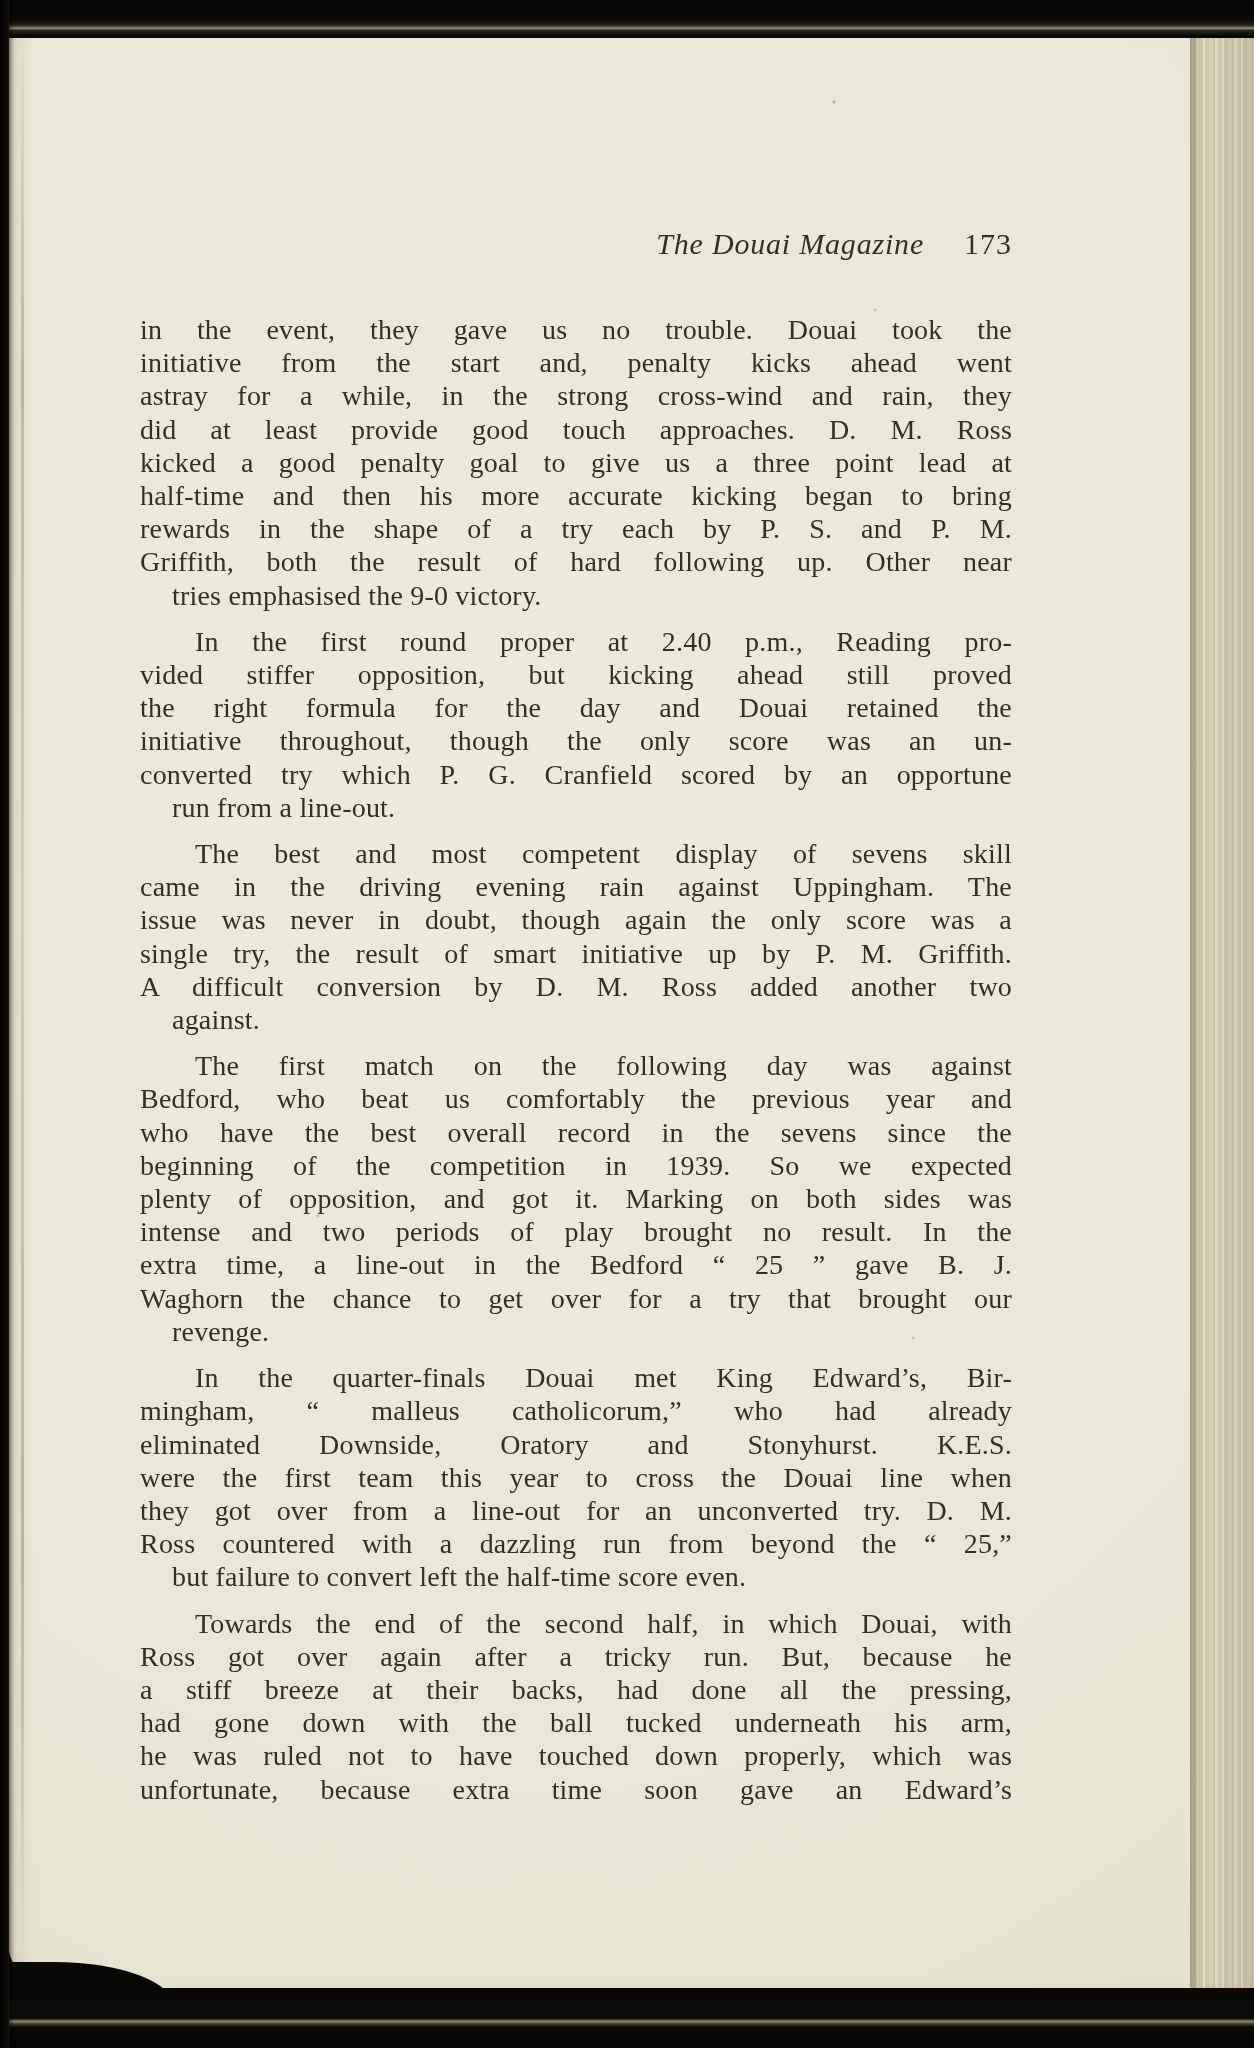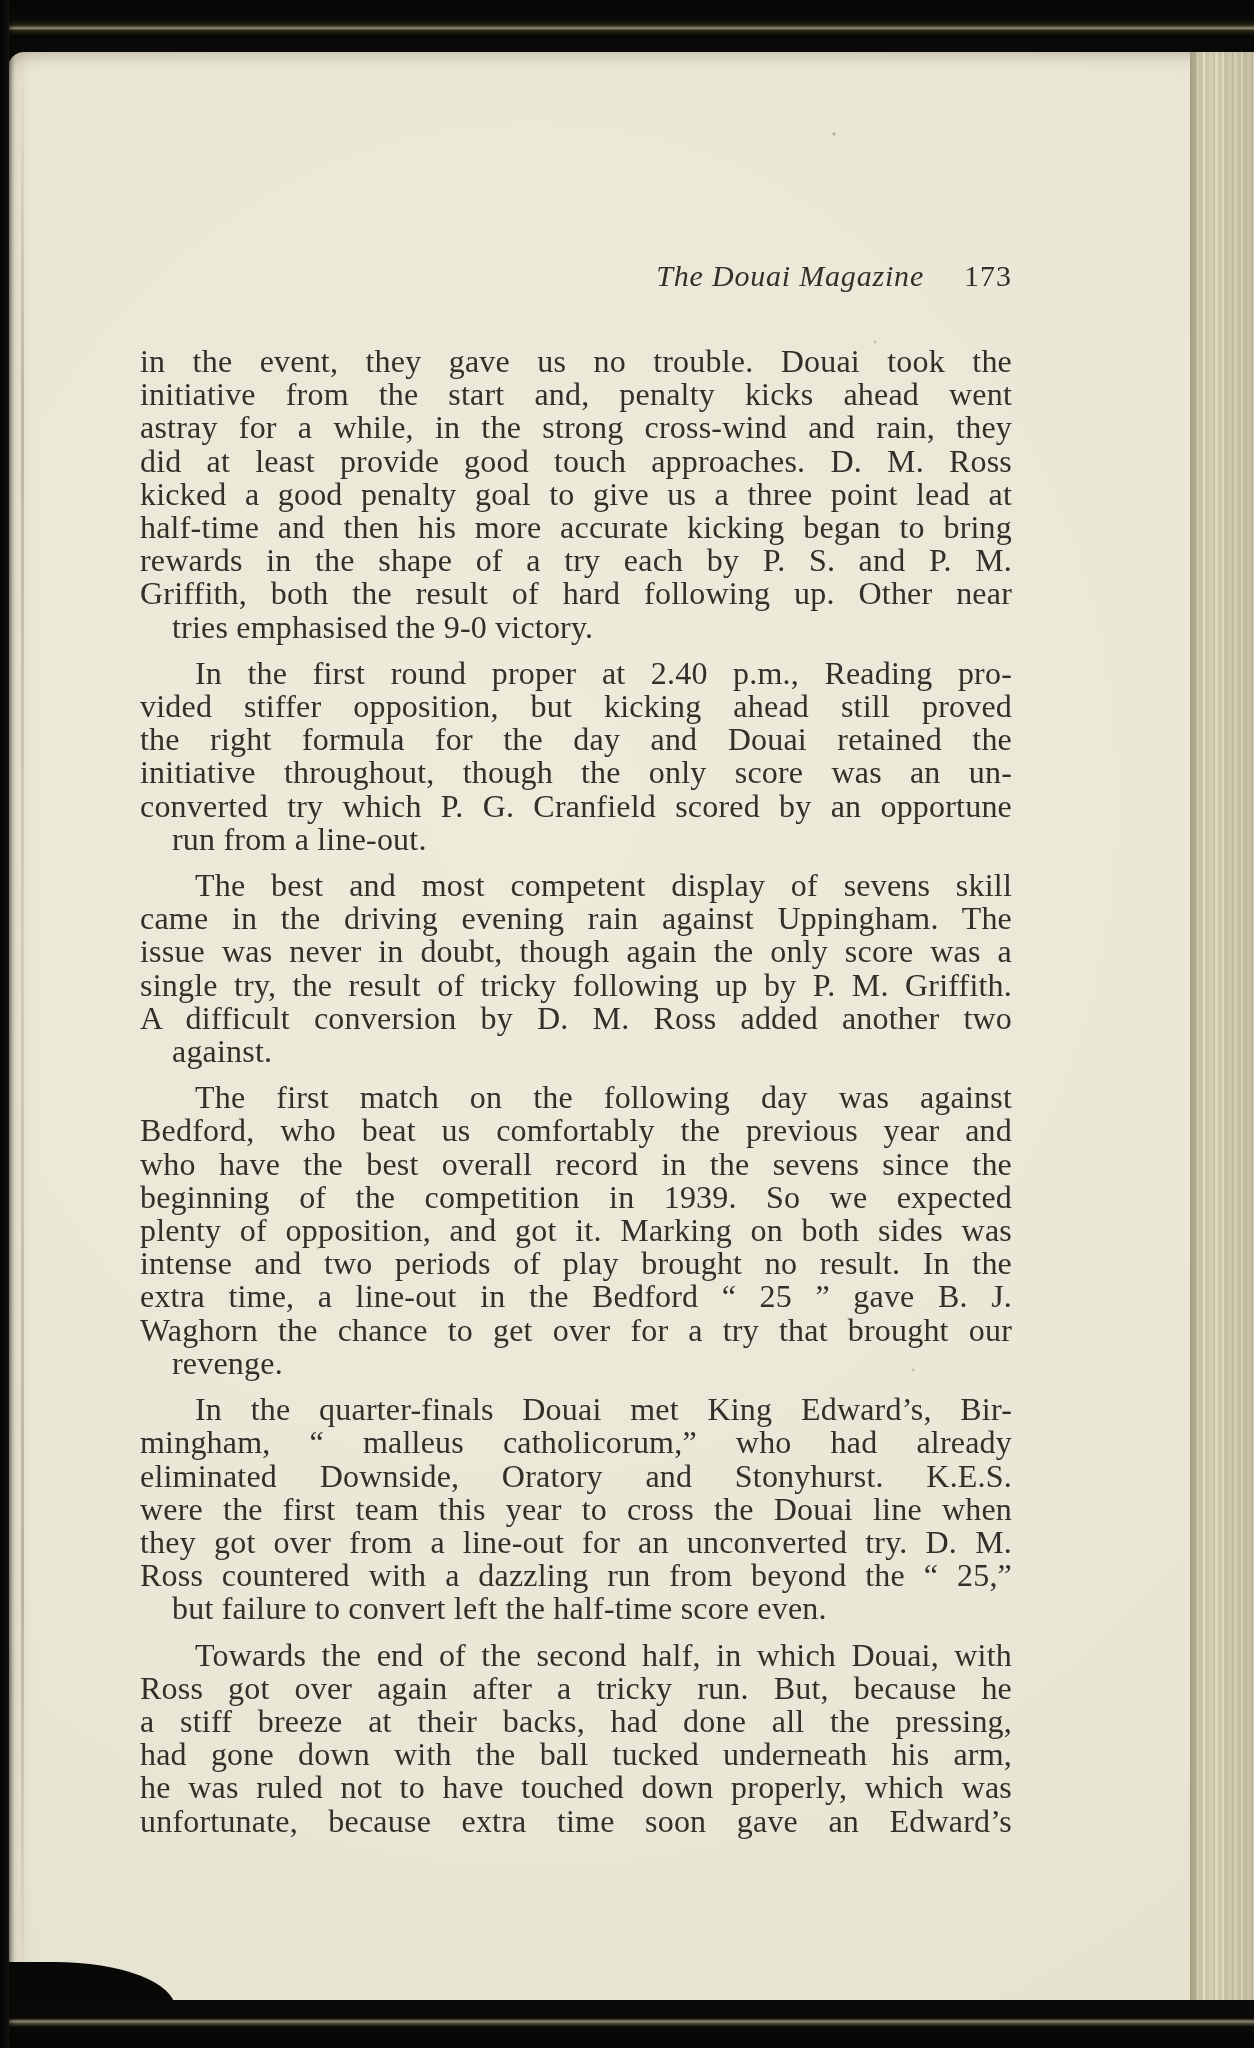--- a/index.html
+++ b/index.html
@@ -30,21 +30,21 @@
     background: #080807;
     border-top-right-radius: 120px 46px;
   }
   .spine-sliver {
     position: absolute; left: 0; top: 0; width: 9px; height: 100%; z-index: 5;
     background: linear-gradient(90deg, #050504 0%, #0c0b09 70%, #181510 100%);
     box-shadow: 2px 0 4px rgba(10,8,4,0.55);
   }
   
   .page {
-    position: absolute; left: 8px; top: 52px; width: 1246px; height: 1968px; z-index: 1;
+    position: absolute; left: 8px; top: 20px; width: 1246px; height: 1968px; z-index: 1;
     background:
       radial-gradient(circle 2px at 826px 82px,  rgba(110,100,70,.45) 0 1px, transparent 2px),
       radial-gradient(circle 2px at 867px 290px, rgba(110,100,70,.30) 0 1px, transparent 2px),
       radial-gradient(circle 2px at 310px 1196px, rgba(110,100,70,.28) 0 1px, transparent 2px),
       radial-gradient(circle 2px at 905px 1318px, rgba(110,100,70,.30) 0 1px, transparent 2px),
       radial-gradient(ellipse 130% 95% at 42% 38%, var(--paper) 0%, #ebe7d6 50%, #e6e2d0 78%, #ded9c4 100%);
     border-top-left-radius: 16px;
     border-bottom-left-radius: 46px;
     box-shadow: inset 16px 0 22px -12px rgba(120,110,80,0.30),
                 inset 0 14px 18px -12px rgba(100,92,66,0.35);
@@ -68,21 +68,21 @@
   .running-header {
     position: absolute; left: 132px; top: 206px; width: 872px;
     text-align: right; color: var(--ink);
     font-size: 30px; line-height: 36px; white-space: nowrap;
   }
   .journal-title { font-style: italic; letter-spacing: 0.8px; }
   .page-number { margin-left: 40px; letter-spacing: 1px; }
   .bodytext {
     position: absolute; left: 132px; top: 293px; width: 872px;
     color: var(--ink);
-    font-size: 32px; line-height: 33.2px;
+    font-size: 28px; line-height: 33.2px;
     text-rendering: optimizeLegibility;
   }
   .para { margin: 0 0 13px 0; }
   .para.indent .line:first-child { text-indent: 55px; }
   .line {
     text-align: justify;
     text-align-last: justify;
     letter-spacing: 0.2px;
   }
   .line.last { text-align-last: left; margin-left: 32px; }
@@ -117,21 +117,21 @@
           <div class="line">vided stiffer opposition, but kicking ahead still proved</div>
           <div class="line">the right formula for the day and Douai retained the</div>
           <div class="line">initiative throughout, though the only score was an un-</div>
           <div class="line">converted try which P. G. Cranfield scored by an opportune</div>
           <div class="line last">run from a line-out.</div>
         </div>
         <div class="para indent">
           <div class="line">The best and most competent display of sevens skill</div>
           <div class="line">came in the driving evening rain against Uppingham.  The</div>
           <div class="line">issue was never in doubt, though again the only score was a</div>
-          <div class="line">single try, the result of tricky following up by P. M. Griffith.</div>
+          <div class="line">single try, the result of smart initiative up by P. M. Griffith.</div>
           <div class="line">A difficult conversion by D. M. Ross added another two</div>
           <div class="line last">against.</div>
         </div>
         <div class="para indent">
           <div class="line">The first match on the following day was against</div>
           <div class="line">Bedford, who beat us comfortably the previous year and</div>
           <div class="line">who have the best overall record in the sevens since the</div>
           <div class="line">beginning of the competition in 1939.  So we expected</div>
           <div class="line">plenty of opposition, and got it.  Marking on both sides was</div>
           <div class="line">intense and two periods of play brought no result.  In the</div>

